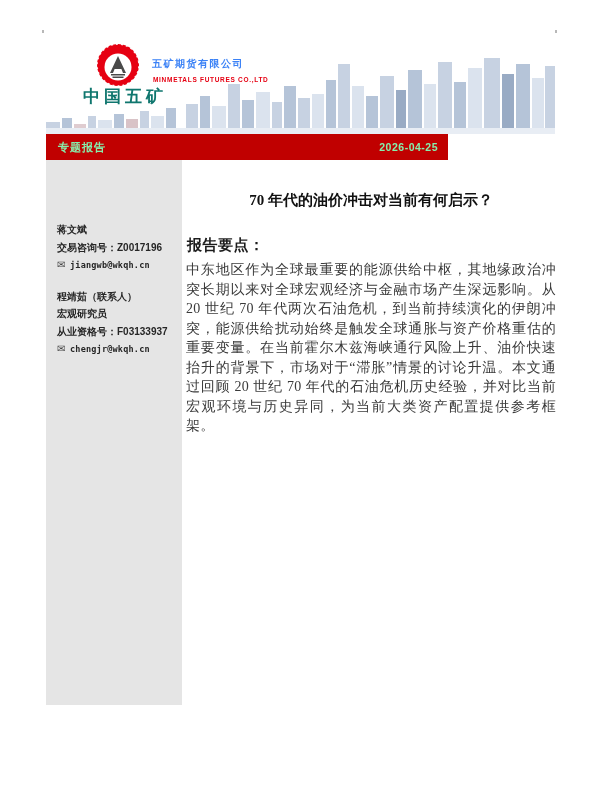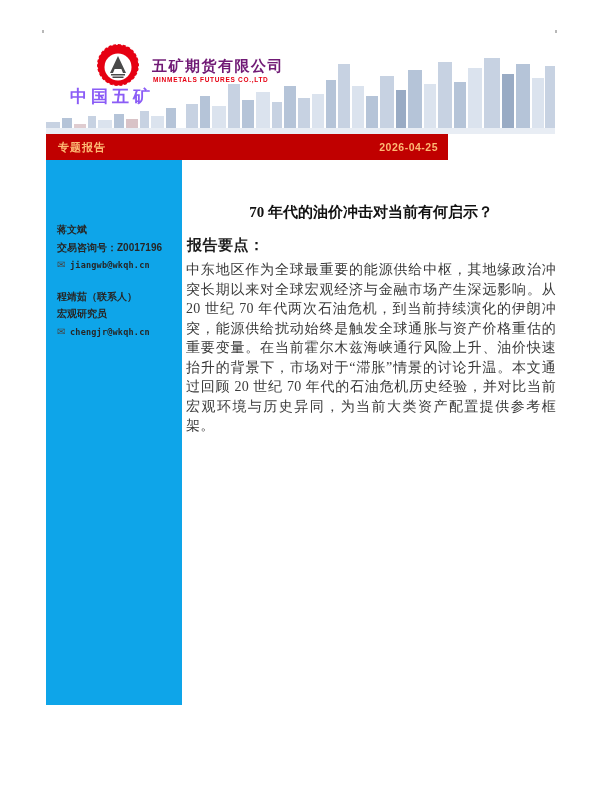--- a/index.html
+++ b/index.html
@@ -5,41 +5,41 @@
   html,body{margin:0;padding:0;}
   body{
     width:600px;height:800px;background:#ffffff;position:relative;overflow:hidden;
     font-family:"Liberation Sans",sans-serif;color:#222;
   }
   .abs{position:absolute;}
   
   .corner-mark{width:2px;height:3px;background:#9a9a9a;opacity:.7;}
   
   .logo-svg{left:96px;top:43px;width:44px;height:44px;}
-  .logo-text{left:70px;top:85px;width:110px;
-    font-size:17px;font-weight:bold;color:#8b5cf6;letter-spacing:4px;white-space:nowrap;}
-  .company-cn{left:152px;top:57px;font-size:15px;font-weight:bold;color:#701a75;letter-spacing:1.5px;white-space:nowrap;}
+  .logo-text{left:70px;top:85px;width:110px;text-align:center;
+    font-size:17px;font-weight:bold;color:#0f766e;letter-spacing:4px;white-space:nowrap;}
+  .company-cn{left:152px;top:57px;font-size:10px;font-weight:bold;color:#3b82f6;letter-spacing:1.5px;white-space:nowrap;}
   .company-en{left:153px;top:76px;font-size:6.5px;font-weight:bold;color:#e60012;letter-spacing:0.7px;white-space:nowrap;}
   .skyline{left:46px;top:56px;width:509px;height:78px;}
   
   .banner{left:46px;top:134px;width:402px;height:26px;background:#c00000;
     display:flex;align-items:center;justify-content:space-between;box-sizing:border-box;
-    padding:0 10px 0 12px;color:#fdba74;}
+    padding:0 10px 0 12px;color:#86efac;}
   .banner .label{font-size:11px;font-weight:bold;letter-spacing:1px;}
   .banner .date{font-size:10.5px;font-weight:bold;letter-spacing:0.5px;}
   
-  .sidebar{left:46px;top:160px;width:136px;height:545px;background:#0ea5e9;
+  .sidebar{left:46px;top:160px;width:136px;height:545px;background:#e5e5e5;
     box-sizing:border-box;padding:61px 6px 0 11px;}
   .sb-row{font-size:10px;font-weight:bold;color:#262626;line-height:17.5px;white-space:nowrap;}
   .sb-row .ico{display:inline-block;width:13px;font-weight:normal;color:#444;font-size:10px;}
   .sb-email{font-family:"DejaVu Sans Mono",monospace;font-size:8.5px;letter-spacing:0.2px;}
   .sb-gap{height:13px;}
   
   .main-title{left:187px;top:191px;width:368px;text-align:center;
-    font-family:"Liberation Serif",serif;font-size:15px;font-weight:bold;color:#111;white-space:nowrap;margin-top:12px;}
+    font-family:"Liberation Serif",serif;font-size:15px;font-weight:bold;color:#111;white-space:nowrap;}
   .section-label{left:187px;top:236px;font-size:15px;font-weight:bold;color:#1c1c1c;letter-spacing:0.5px;}
   .summary{left:186px;top:260px;width:370px;
     font-family:"Liberation Serif",serif;font-size:14px;line-height:19.5px;
     color:#3a3a3a;text-align:justify;letter-spacing:0.3px;}
 </style>
 </head>
 <body>
 
 <div class="page">
 
@@ -106,20 +106,21 @@
 
   <div class="abs sidebar">
     <div class="sb-row">蒋文斌</div>
     <div class="sb-row">交易咨询号：Z0017196</div>
     <div class="sb-row">
       <span class="ico">✉</span><span class="sb-email">jiangwb@wkqh.cn</span>
     </div>
     <div class="sb-gap"></div>
     <div class="sb-row">程靖茹（联系人）</div>
     <div class="sb-row">宏观研究员</div>
+    <div class="sb-row">从业资格号：F03133937</div>
     <div class="sb-row">
       <span class="ico">✉</span><span class="sb-email">chengjr@wkqh.cn</span>
     </div>
   </div>
 
   <div class="abs main-title">70 年代的油价冲击对当前有何启示？</div>
   <div class="abs section-label">报告要点：</div>
   <div class="abs summary">中东地区作为全球最重要的能源供给中枢，其地缘政治冲突长期以来对全球宏观经济与金融市场产生深远影响。从 20 世纪 70 年代两次石油危机，到当前持续演化的伊朗冲突，能源供给扰动始终是触发全球通胀与资产价格重估的重要变量。在当前霍尔木兹海峡通行风险上升、油价快速抬升的背景下，市场对于“滞胀”情景的讨论升温。本文通过回顾 20 世纪 70 年代的石油危机历史经验，并对比当前宏观环境与历史异同，为当前大类资产配置提供参考框架。</div>
 
 </div>

